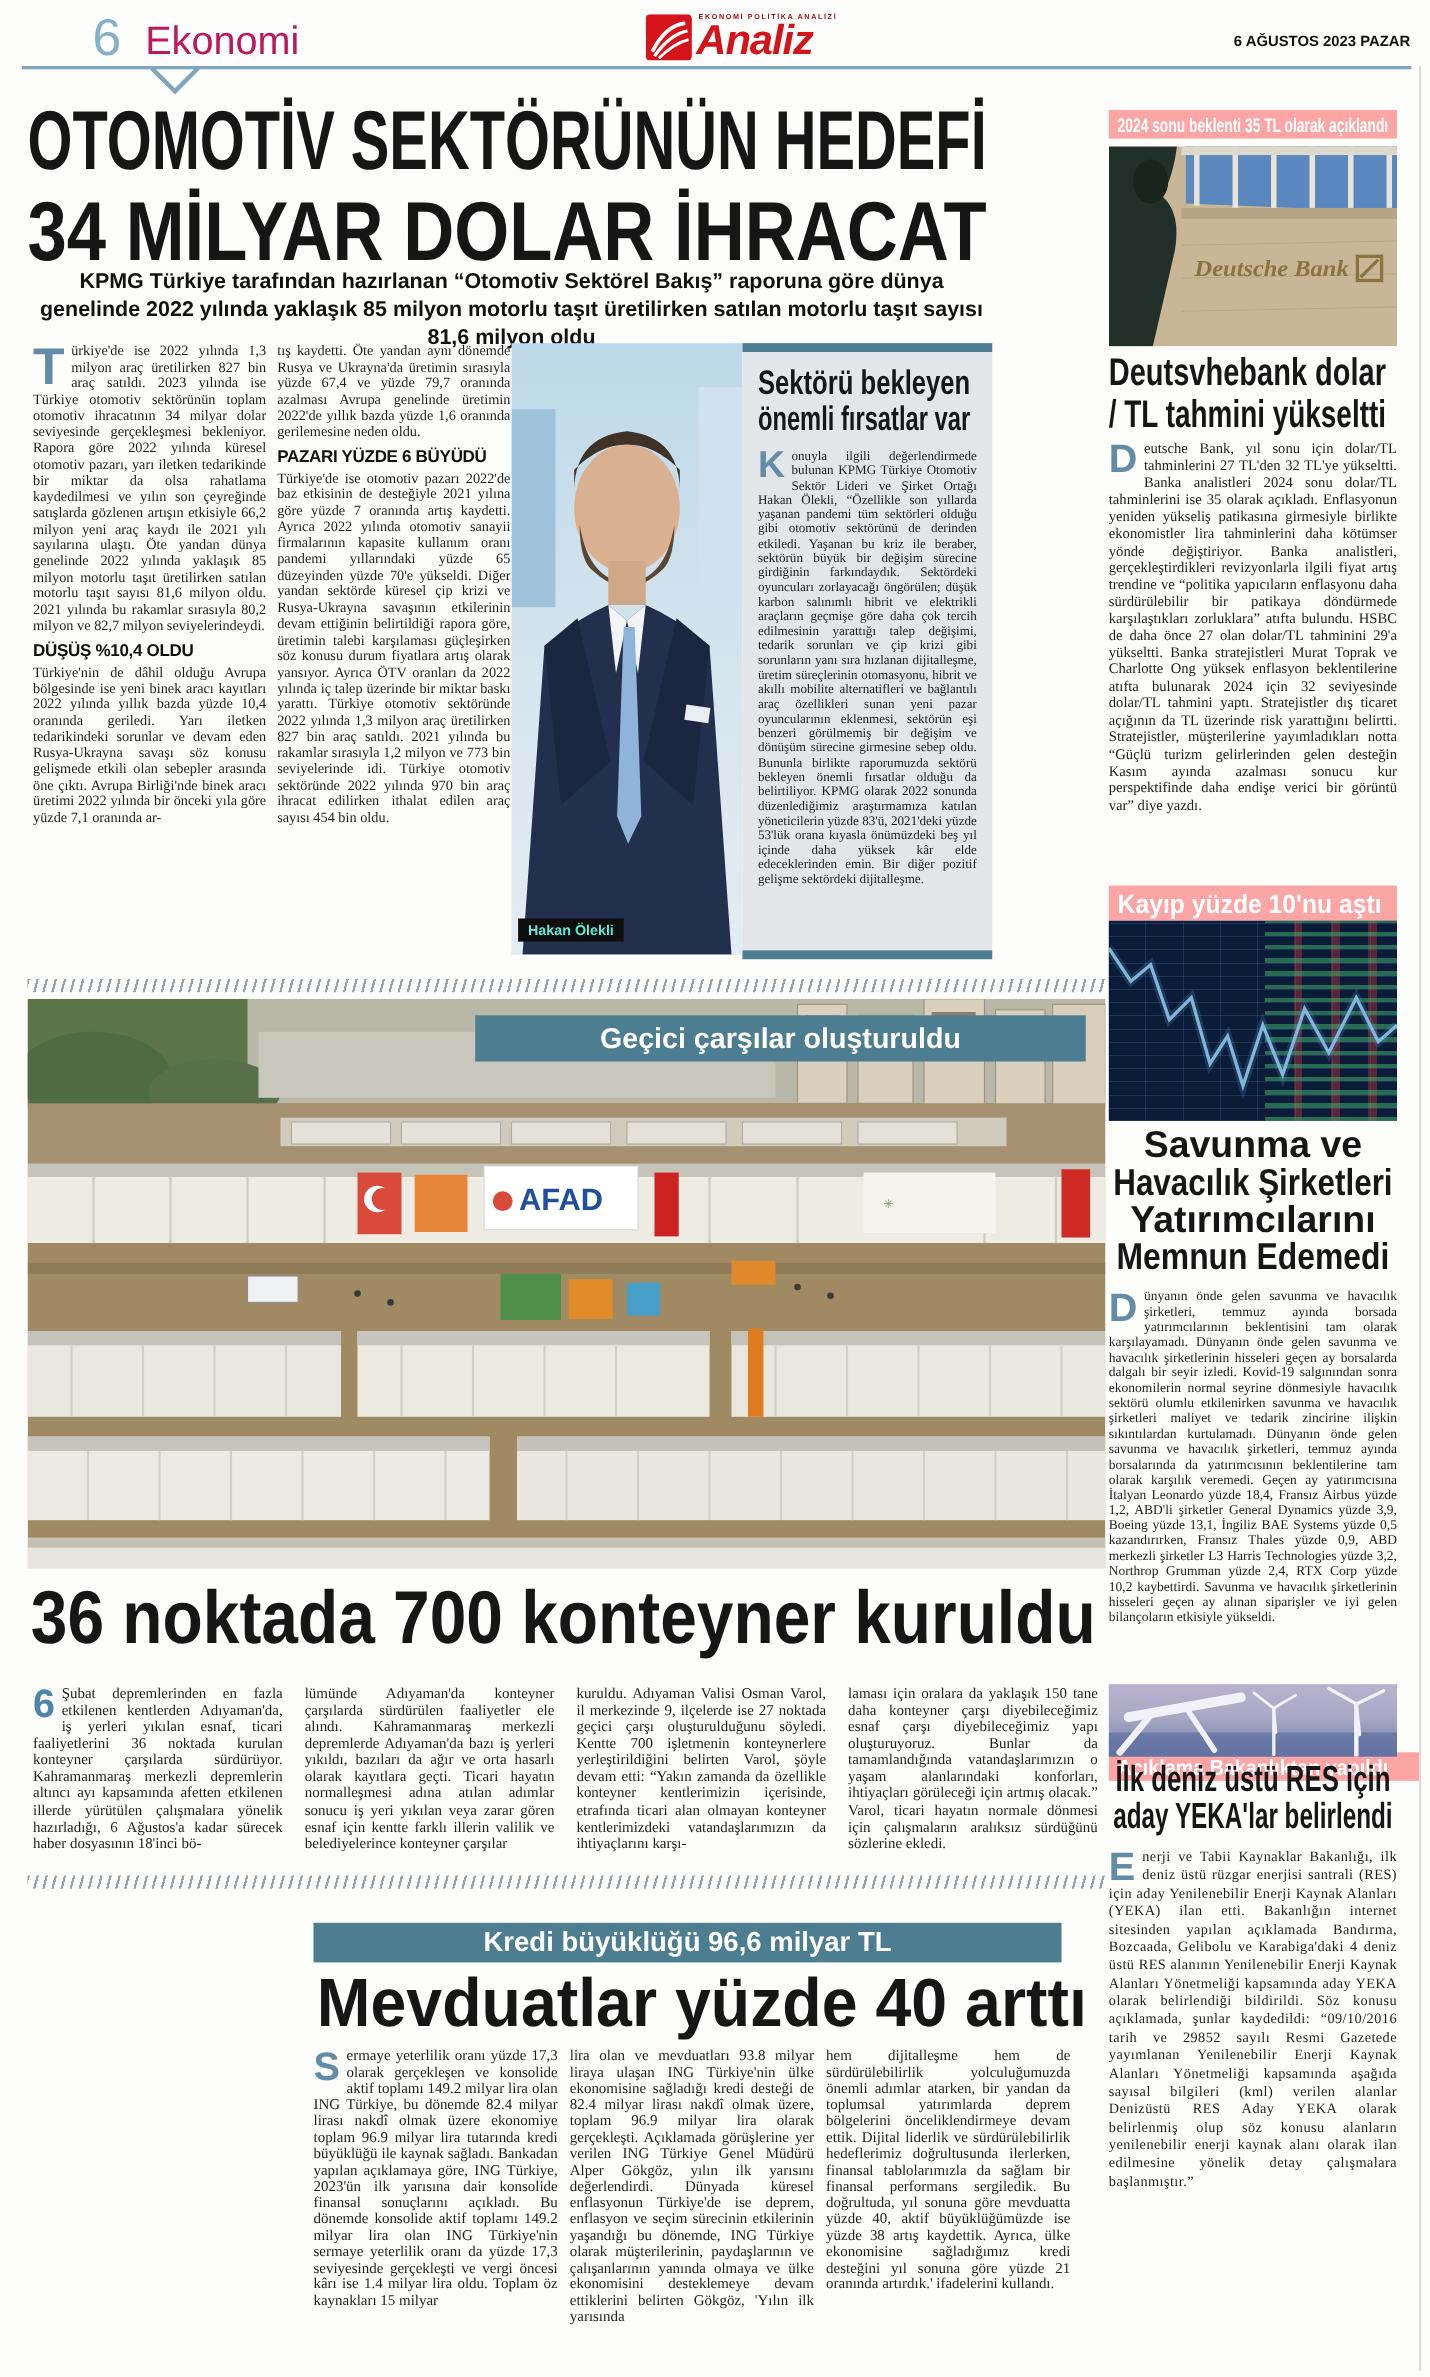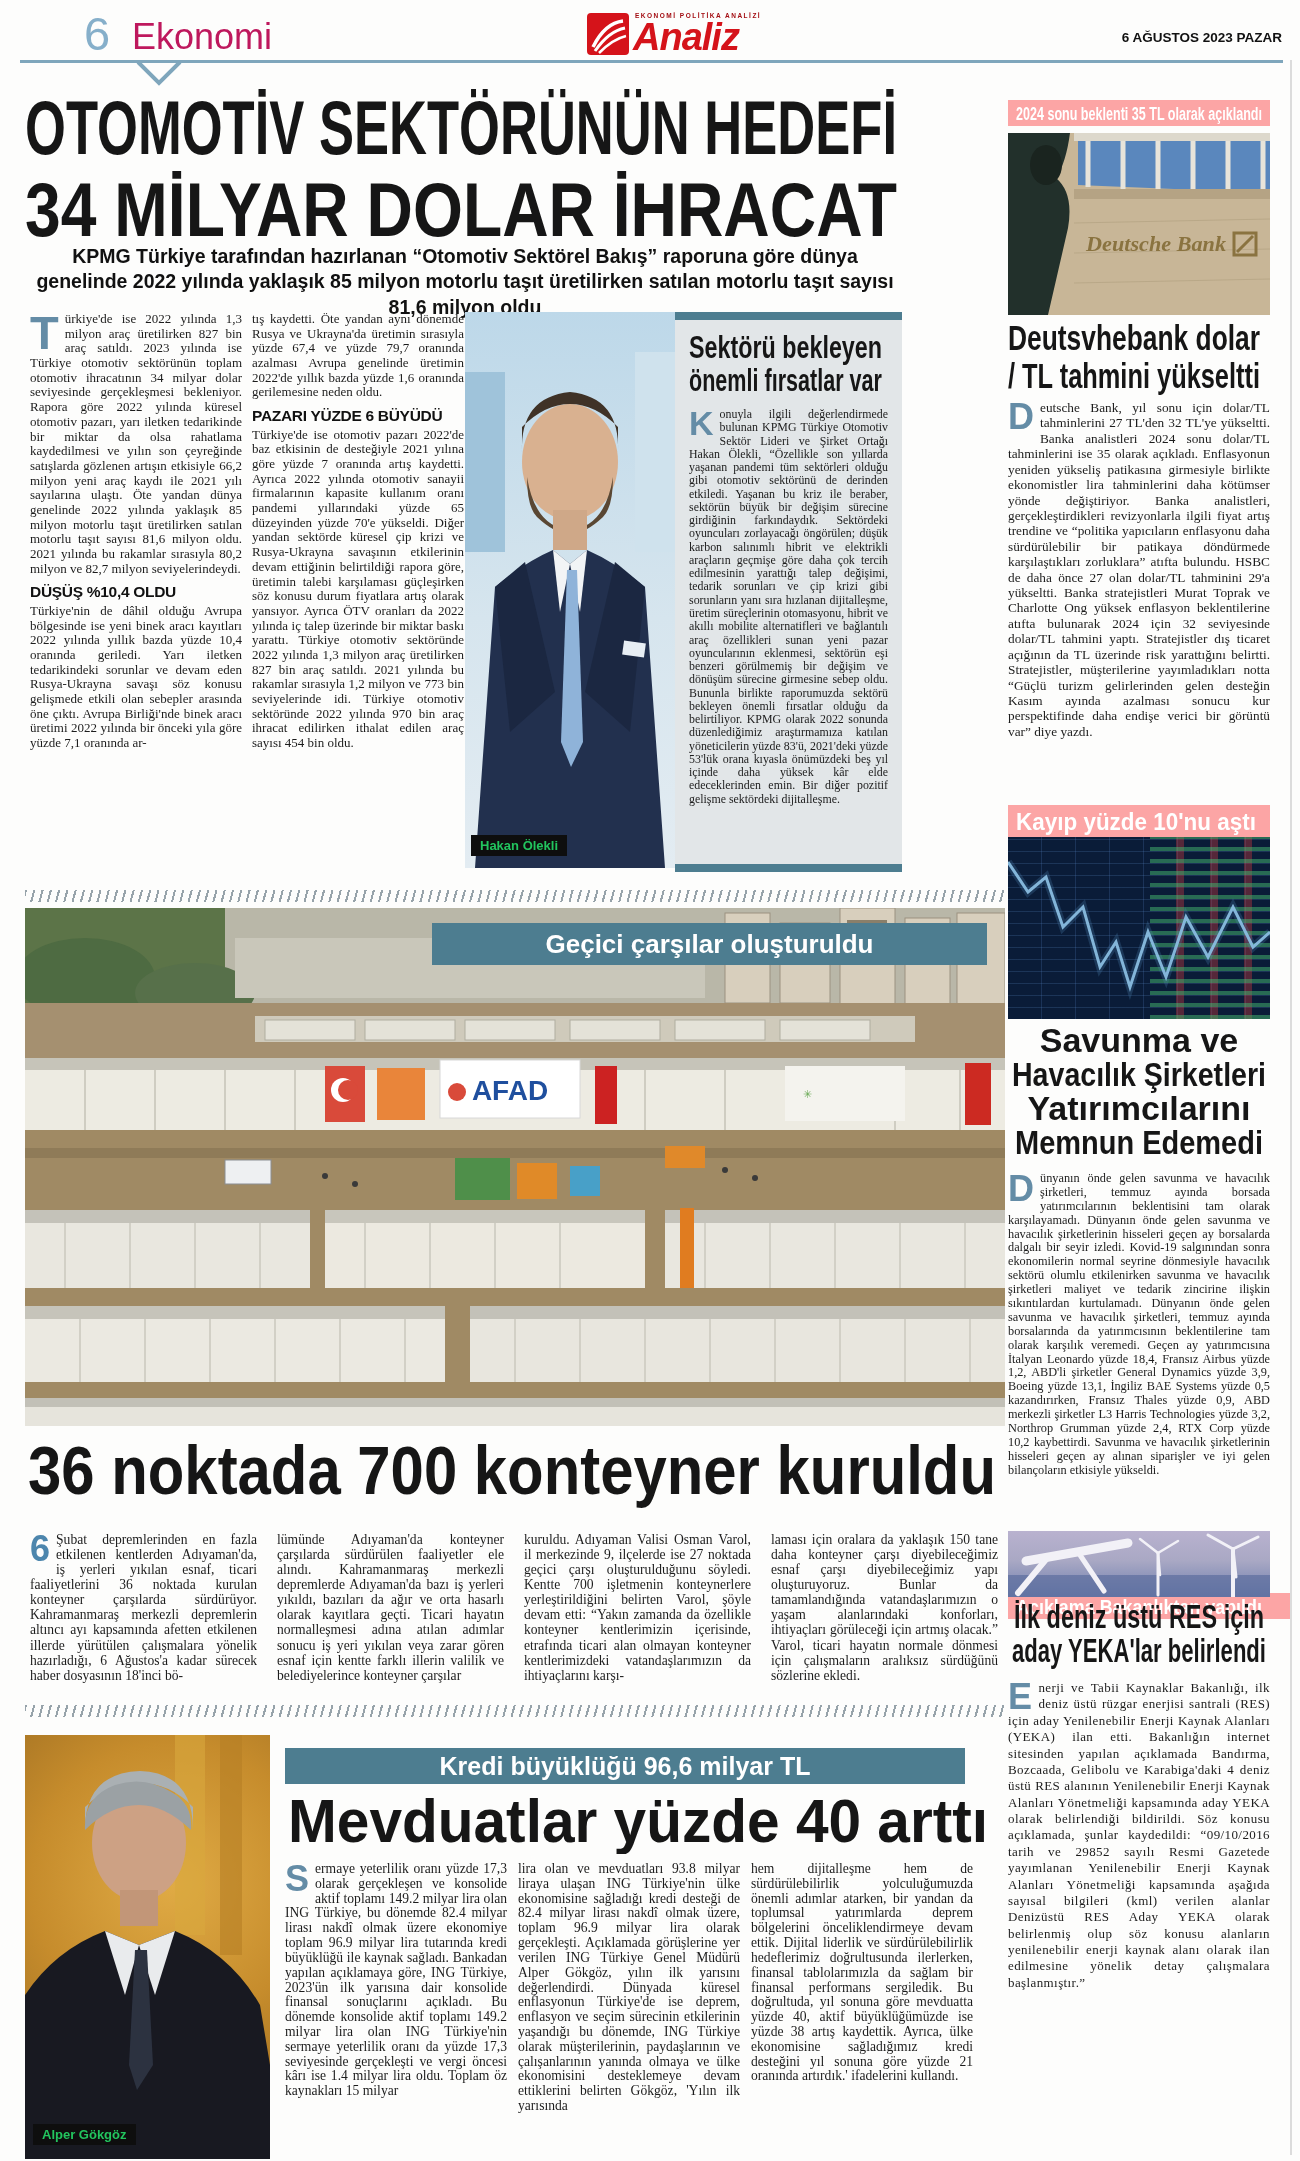--- a/index.html
+++ b/index.html
@@ -10,21 +10,21 @@
   .svghead text{font-family:"Liberation Sans",sans-serif;font-weight:bold;fill:#161616;}
   .kband{background:#fca5a5;display:flex;align-items:center;overflow:hidden;}
   .kband-ctr{background:#4d7d90;display:flex;align-items:center;justify-content:center;color:#fff;
              font-family:"Liberation Sans",sans-serif;font-weight:bold;}
   .dc{float:left;font-family:"Liberation Sans",sans-serif;font-weight:bold;color:#648ca6;
       font-size:36px;line-height:29px;margin:2px 6px 0 0;}
   .dc-big{font-size:47px;line-height:38px;}
   .dc-blue{color:#4d86ad;}
   .subhead{font-family:"Liberation Sans",sans-serif;font-weight:bold;font-size:15.5px;
            letter-spacing:-0.3px;margin:7px 0 3px 0;color:#111;}
-  .capbox{position:absolute;background:#0e0e0e;color:#22c55e;font-family:"Liberation Sans",sans-serif;
+  .capbox{position:absolute;background:#0e0e0e;color:#5eead4;font-family:"Liberation Sans",sans-serif;
           font-weight:bold;font-size:13px;padding:3px 9px;}
   .zigzag{height:12px;background:repeating-linear-gradient(105deg,#97a3aa 0 2px,transparent 2px 8px);}
   .rule{background:#7fa6bc;}
 </style>
 </head>
 <body>
 
 <div class="page">
 
   <div class="abs sans" style="left:84px;top:6px;font-size:47px;color:#86afca;">6</div>
@@ -341,35 +341,20 @@
   <div class="abs jbody" style="left:277px;top:1532px;width:227px;height:168px;font-size:13.6px;line-height:1.11;">
     <span>lümünde Adıyaman'da konteyner çarşılarda sürdürülen faaliyetler ele alındı. Kahramanmaraş merkezli depremlerde Adıyaman'da bazı iş yerleri yıkıldı, bazıları da ağır ve orta hasarlı olarak kayıtlara geçti. Ticari hayatın normalleşmesi adına atılan adımlar sonucu iş yeri yıkılan veya zarar gören esnaf için kentte farklı illerin valilik ve belediyelerince konteyner çarşılar</span>
   </div>
   <div class="abs jbody" style="left:524px;top:1532px;width:227px;height:168px;font-size:13.6px;line-height:1.11;">
     <span>kuruldu. Adıyaman Valisi Osman Varol, il merkezinde 9, ilçelerde ise 27 noktada geçici çarşı oluşturulduğunu söyledi. Kentte 700 işletmenin konteynerlere yerleştirildiğini belirten Varol, şöyle devam etti: “Yakın zamanda da özellikle konteyner kentlerimizin içerisinde, etrafında ticari alan olmayan konteyner kentlerimizdeki vatandaşlarımızın da ihtiyaçlarını karşı-</span>
   </div>
   <div class="abs jbody" style="left:771px;top:1532px;width:227px;height:168px;font-size:13.6px;line-height:1.11;">
     <span>laması için oralara da yaklaşık 150 tane daha konteyner çarşı diyebileceğimiz esnaf çarşı diyebileceğimiz yapı oluşturuyoruz. Bunlar da tamamlandığında vatandaşlarımızın o yaşam alanlarındaki konforları, ihtiyaçları görüleceği için artmış olacak.” Varol, ticari hayatın normale dönmesi için çalışmaların aralıksız sürdüğünü sözlerine ekledi.</span>
   </div>
 
-  <div class="abs" style="left:25px;top:1735px;width:245px;height:424px;overflow:hidden;background:radial-gradient(circle at 60% 35%, #e0ab45 0%, #c68c2c 45%, #8a5f1d 100%);">
-    <svg width="245" height="424">
-      <rect x="150" y="0" width="30" height="200" fill="#d8a93e" opacity="0.6"></rect>
-      <rect x="195" y="0" width="22" height="220" fill="#b57f25" opacity="0.6"></rect>
-      <path d="M60 95 Q60 38 115 36 Q168 38 168 95 L168 72 Q145 48 115 48 Q85 48 60 72 Z" fill="#aab0b3"></path>
-      <ellipse cx="114" cy="108" rx="47" ry="58" fill="#cda184"></ellipse>
-      <path d="M60 95 Q58 62 90 50 Q120 40 148 58 Q168 70 166 95 Q140 70 114 70 Q85 70 60 95 Z" fill="#9ba1a4"></path>
-      <rect x="95" y="155" width="38" height="36" fill="#c29678"></rect>
-      <path d="M0 424 L0 260 Q30 215 80 196 L114 210 L150 196 Q205 218 235 270 L245 330 L245 424 Z" fill="#181921"></path>
-      <path d="M80 196 L114 210 L100 260 Z" fill="#e9ebed"></path>
-      <path d="M150 196 L114 210 L130 260 Z" fill="#e9ebed"></path>
-      <path d="M110 215 L122 215 L128 330 L112 355 L104 330 Z" fill="#2c3240"></path>
-    </svg>
-    <div class="capbox" style="left:8px;bottom:14px;">Alper Gökgöz</div>
-  </div>
 
   <div class="abs kband-ctr" style="left:285px;top:1748px;width:680px;height:36px;font-size:25px;">
     <span>Kredi büyüklüğü 96,6 milyar TL</span>
   </div>
 
   <svg class="abs svghead" style="left:288px;top:1788px;" width="715" height="66">
     <text x="0" y="54" font-size="62" textLength="700" lengthAdjust="spacingAndGlyphs">Mevduatlar yüzde 40 arttı</text>
   </svg>
 
   <div class="abs jbody" style="left:285px;top:1862px;width:222px;height:296px;font-size:13.6px;line-height:1.09;">

